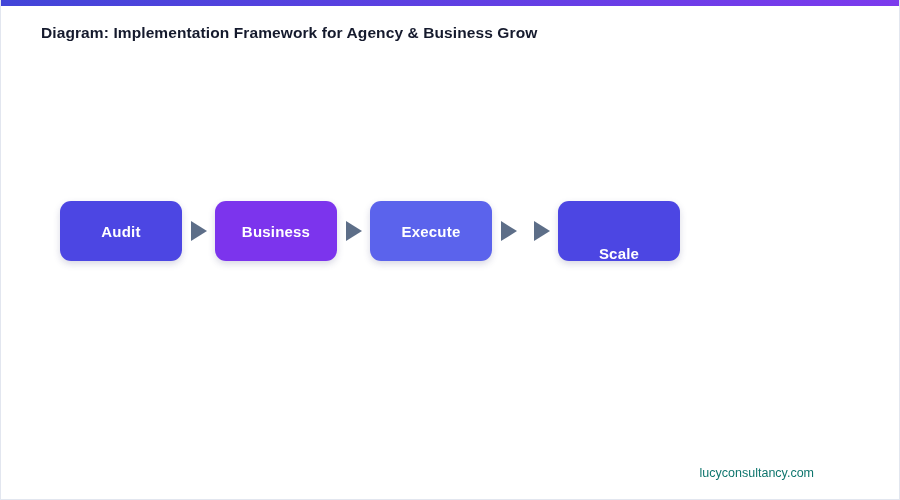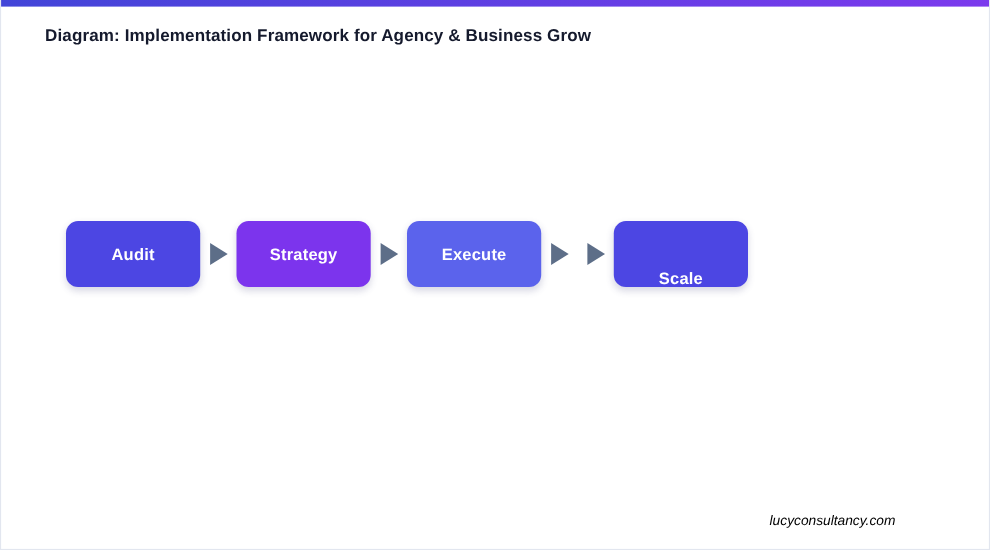--- a/index.html
+++ b/index.html
@@ -114,21 +114,21 @@
   <div class="flow">
 
     <div class="node" style="background: rgb(76, 70, 227);">
       <span class="node-label">Audit</span>
     </div>
     <div class="connector">
       <div class="arrow-tri" style="border-left-color: rgb(93, 110, 136);"></div>
     </div>
 
     <div class="node" style="background: rgb(124, 52, 237);">
-      <span class="node-label">Strategy</span>
+      <span class="node-label">Business</span>
     </div>
     <div class="connector">
       <div class="arrow-tri" style="border-left-color: rgb(93, 110, 136);"></div>
     </div>
 
     <div class="node" style="background: rgb(91, 99, 236); text-align: center;">
       <span class="node-label">Execute</span>
     </div>
     <div class="connector">
       <div class="arrow-tri" style="border-left-color: rgb(93, 110, 136);"></div>
@@ -137,15 +137,15 @@
     <div class="connector">
       <div class="arrow-tri" style="border-left-color: rgb(93, 110, 136);"></div>
     </div>
 
     <div class="node" style="background: rgb(76, 70, 227); align-items: flex-end;">
       <span class="node-label">Scale</span>
     </div>
 
   </div>
 
-  <div class="footer-url" style="color: #000000; font-style: italic;">lucyconsultancy.com</div>
+  <div class="footer-url" style="color: #0f766e;">lucyconsultancy.com</div>
 
 </div>
 
 </body></html>

